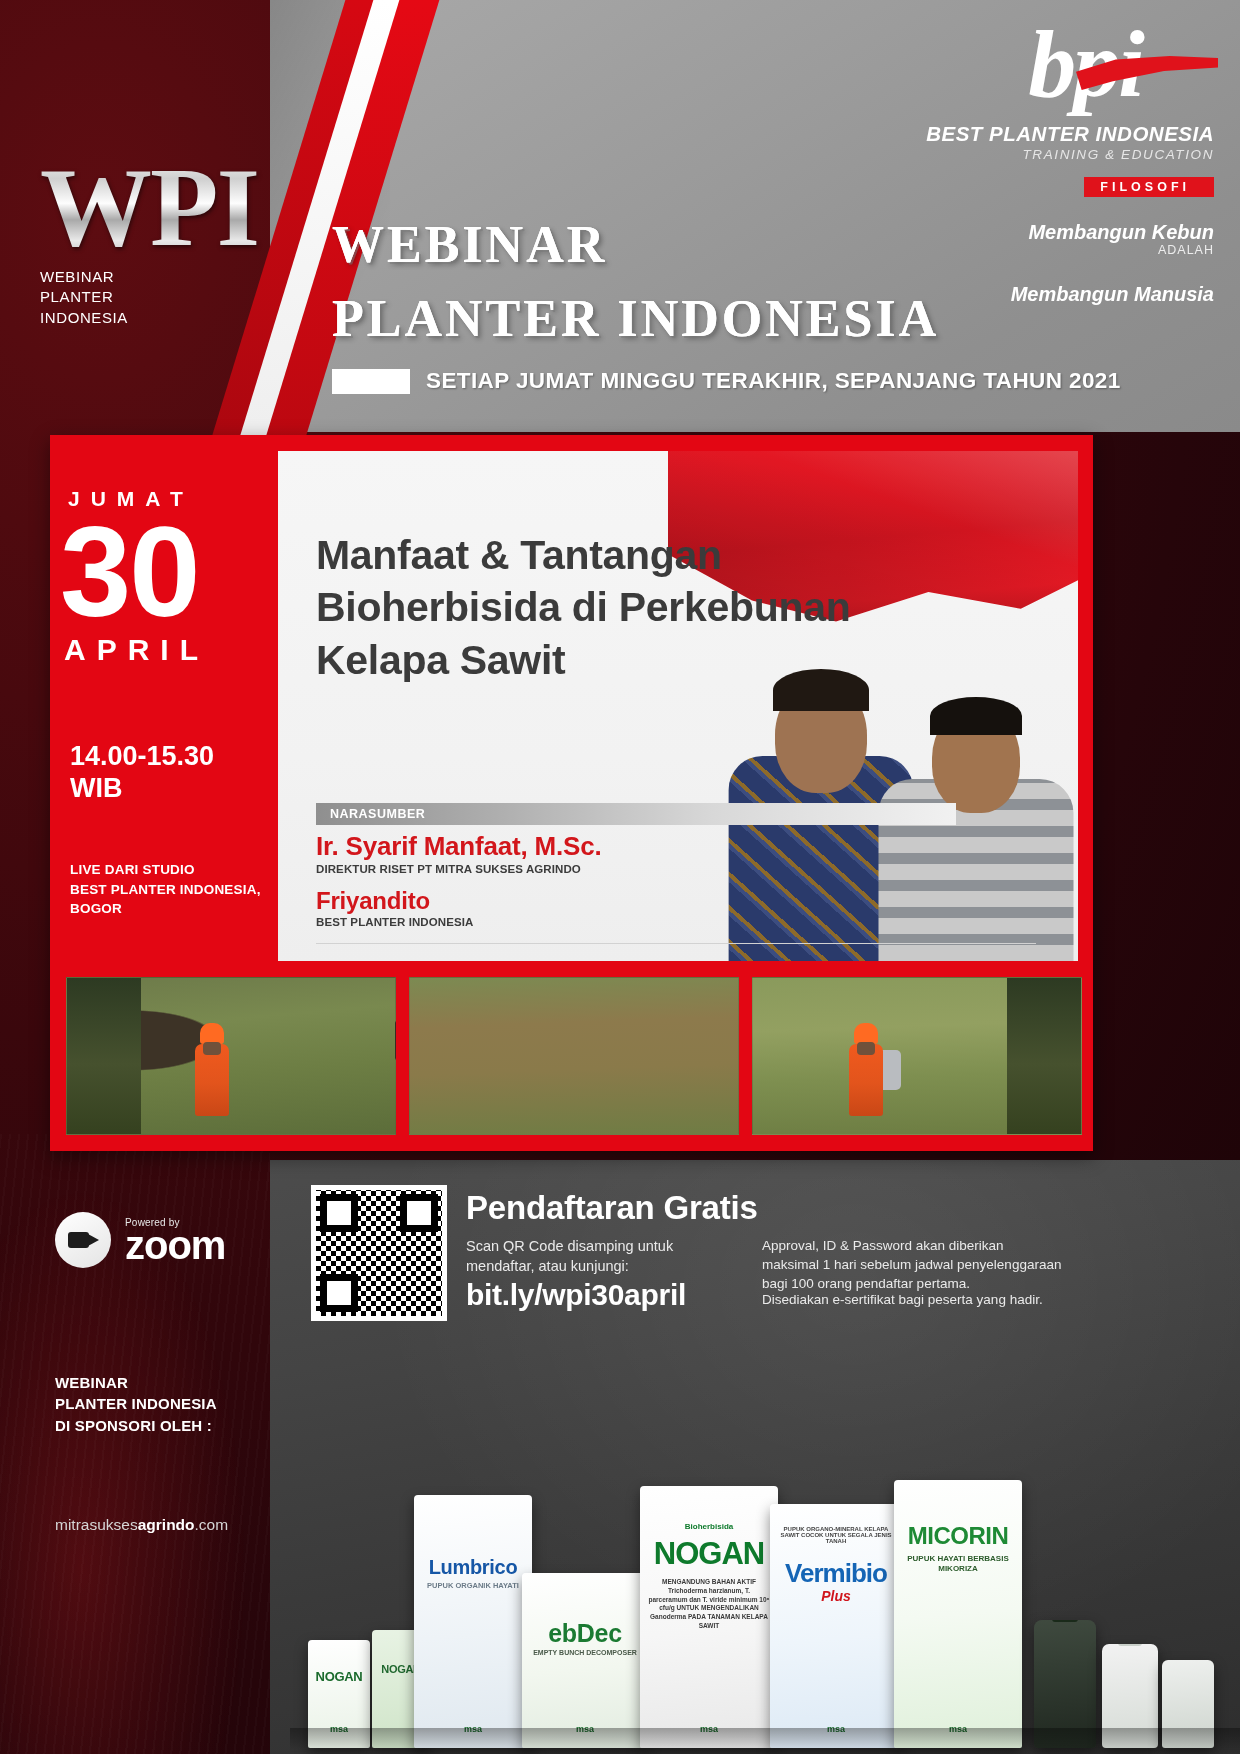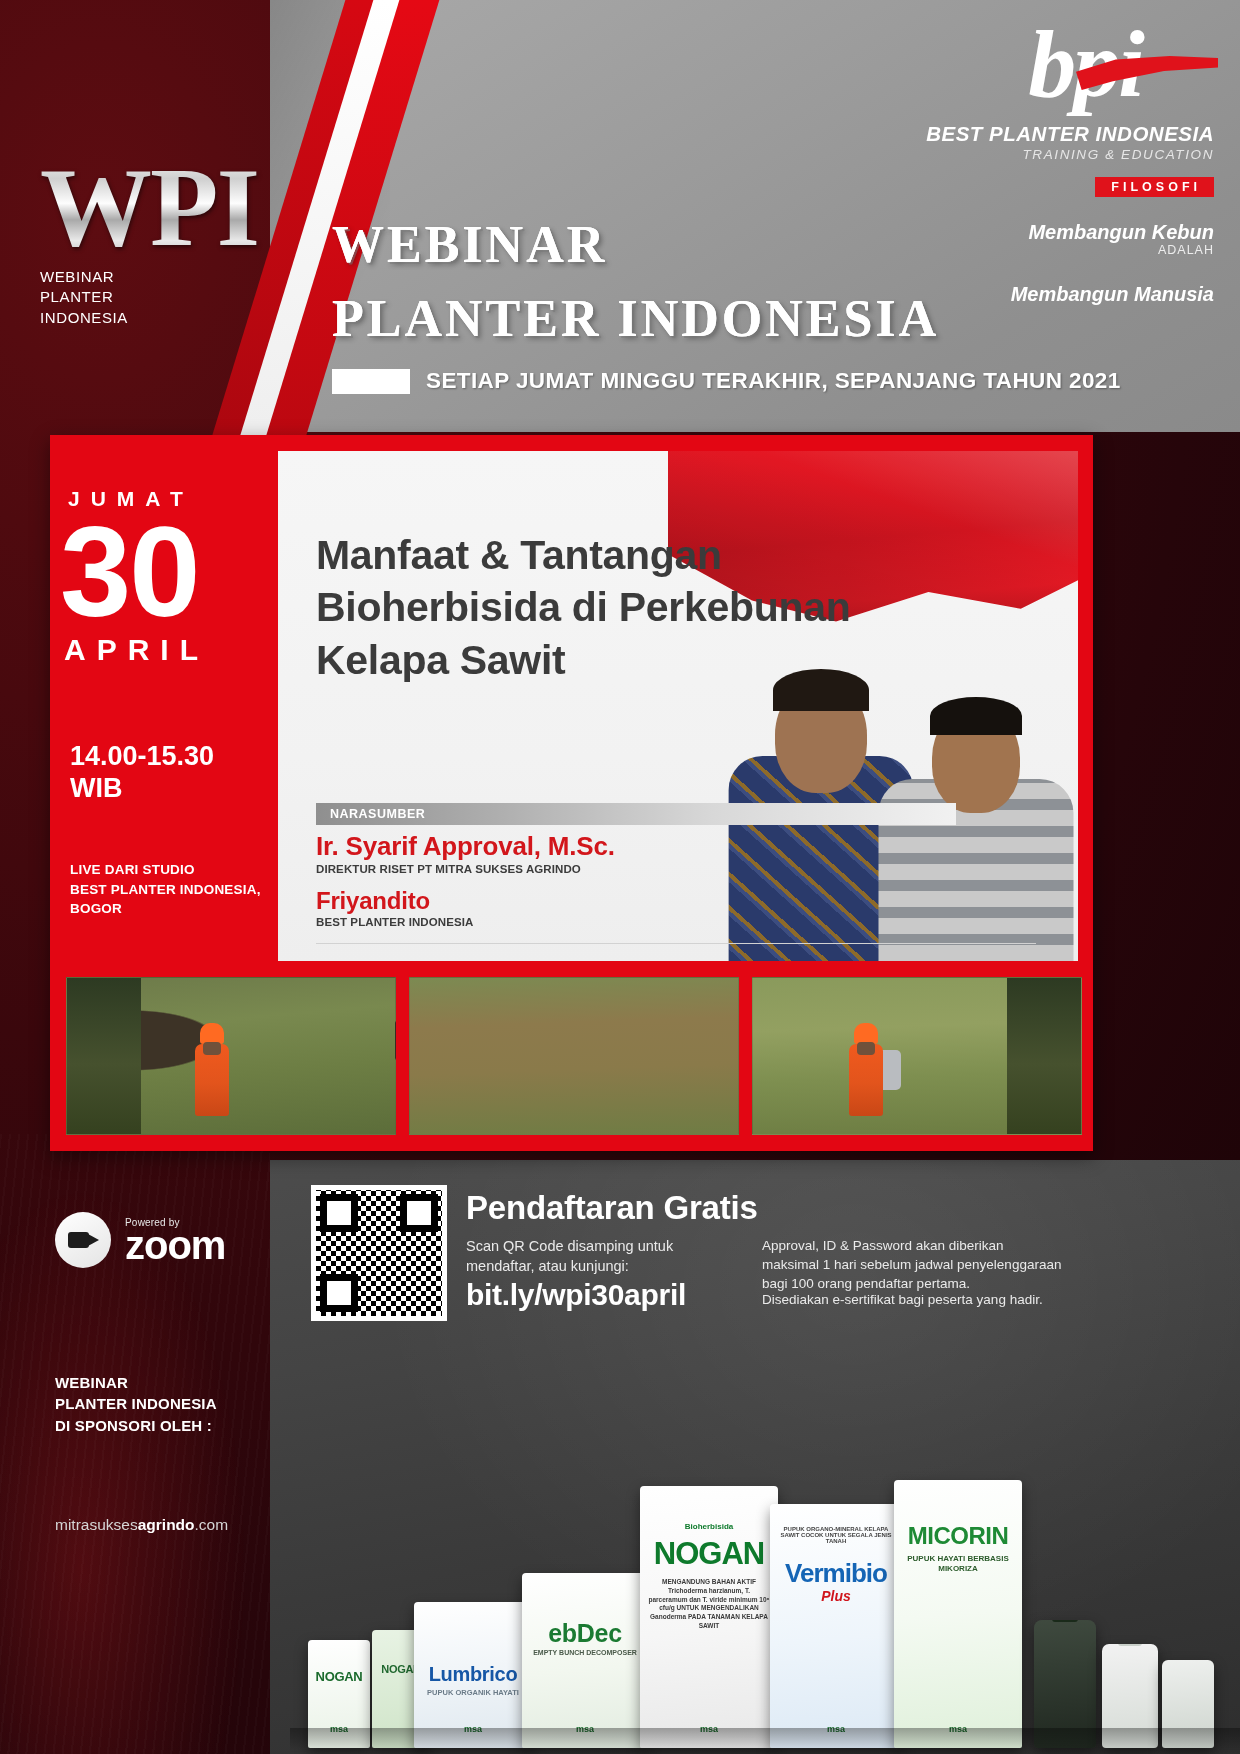--- a/index.html
+++ b/index.html
@@ -92,21 +92,21 @@
     font-style:italic; font-weight:bold; font-size:20.5px; color:#fff;
     letter-spacing:.5px; margin-top:-8px; white-space:nowrap;
   }
   .bpi-tag {
     font-style:italic; font-size:13.5px; color:#e6e6e6;
     letter-spacing:1.6px; margin-top:1px; white-space:nowrap;
   }
   .filosofi-badge {
     display:inline-block; background:#e0121b; color:#fff;
     font-size:12.5px; font-weight:bold; letter-spacing:4px;
-    padding:3px 13px 3px 16px; margin-top:15px;
+    padding:3px 24px 3px 16px; margin-top:15px;
   }
   .filo-line1, .filo-line3 {
     font-family:Liberation Sans, sans-serif;
     font-style:italic; font-weight:bold; font-size:20px; color:#fff;
     line-height:1.12; white-space:nowrap;margin-top:24px;
   }
   .filo-line2 {
     font-size:12.5px; color:#ededed; letter-spacing:1px; line-height:1.25;
   }
   .filo-block { margin-top:8px; }
@@ -359,21 +359,21 @@
   .prod .pl {
     position:absolute; left:0; right:0; text-align:center;
     font-weight:bold; letter-spacing:-.3px; line-height:1;
   }
 
   .p-nogan-sm { left:18px;  width:62px;  height:108px; background:linear-gradient(175deg,#ffffff,#e9f2e6); }
   .p-nogan-sm .pl { top:30px; font-size:13px; color:#1b6b2d; }
   .p-green-sm { left:82px;  width:58px;  height:118px; background:linear-gradient(175deg,#e8f3e4,#cfe4c8); }
   .p-green-sm .pl { top:34px; font-size:11px; color:#20682f; }
 
-  .p-lumbrico { left:124px; width:118px; height:146px; background:linear-gradient(175deg,#ffffff,#eef3f7 55%,#dfe8ef); }
+  .p-lumbrico { left:124px; width:118px; height:253px; background:linear-gradient(175deg,#ffffff,#eef3f7 55%,#dfe8ef); }
   .p-lumbrico .pl { top:62px; font-size:20px; color:#1657a6; }
   .p-lumbrico .pl2 { position:absolute; top:86px; left:0; right:0; text-align:center; font-size:7.5px; color:#6b7b88; font-weight:bold; }
 
   .p-ebdec { left:232px; width:126px; height:175px; background:linear-gradient(175deg,#ffffff,#f2f7ef 55%,#e2ece0); }
   .p-ebdec .pl { top:48px; font-size:25px; color:#1b7a32; }
   .p-ebdec .pl2 { position:absolute; top:76px; left:0; right:0; text-align:center; font-size:7px; color:#4a5a4a; font-weight:bold; }
 
   .p-nogan { left:350px; width:138px; height:262px; background:linear-gradient(175deg,#ffffff,#f6f6f6 55%,#e8e8e8); }
   .p-nogan .pl { top:52px; font-size:31px; color:#0e7a2c; letter-spacing:-1px; }
   .p-nogan .pl2 { position:absolute; top:36px; left:0; right:0; text-align:center; font-size:8px; color:#0e7a2c; font-weight:bold; }
@@ -488,21 +488,21 @@
         <div class="ph speaker2">
           <div class="ph-body"></div>
           <div class="ph-neck"></div>
           <div class="ph-head"></div>
           <div class="ph-hair"></div>
         </div>
       </div>
 
       <div class="cred cred-1">
         <div class="cred-bar">NARASUMBER</div>
-        <div class="cred-name">Ir. Syarif Approval, M.Sc.</div>
+        <div class="cred-name">Ir. Syarif Manfaat, M.Sc.</div>
         <div class="cred-role">DIREKTUR RISET PT MITRA SUKSES AGRINDO</div>
       </div>
       <div class="cred cred-2">
         <div class="cred-name">Friyandito</div>
         <div class="cred-role">BEST PLANTER INDONESIA</div>
       </div>
       <div class="divider-line"></div>
     </div>
 
     <div class="strip">

